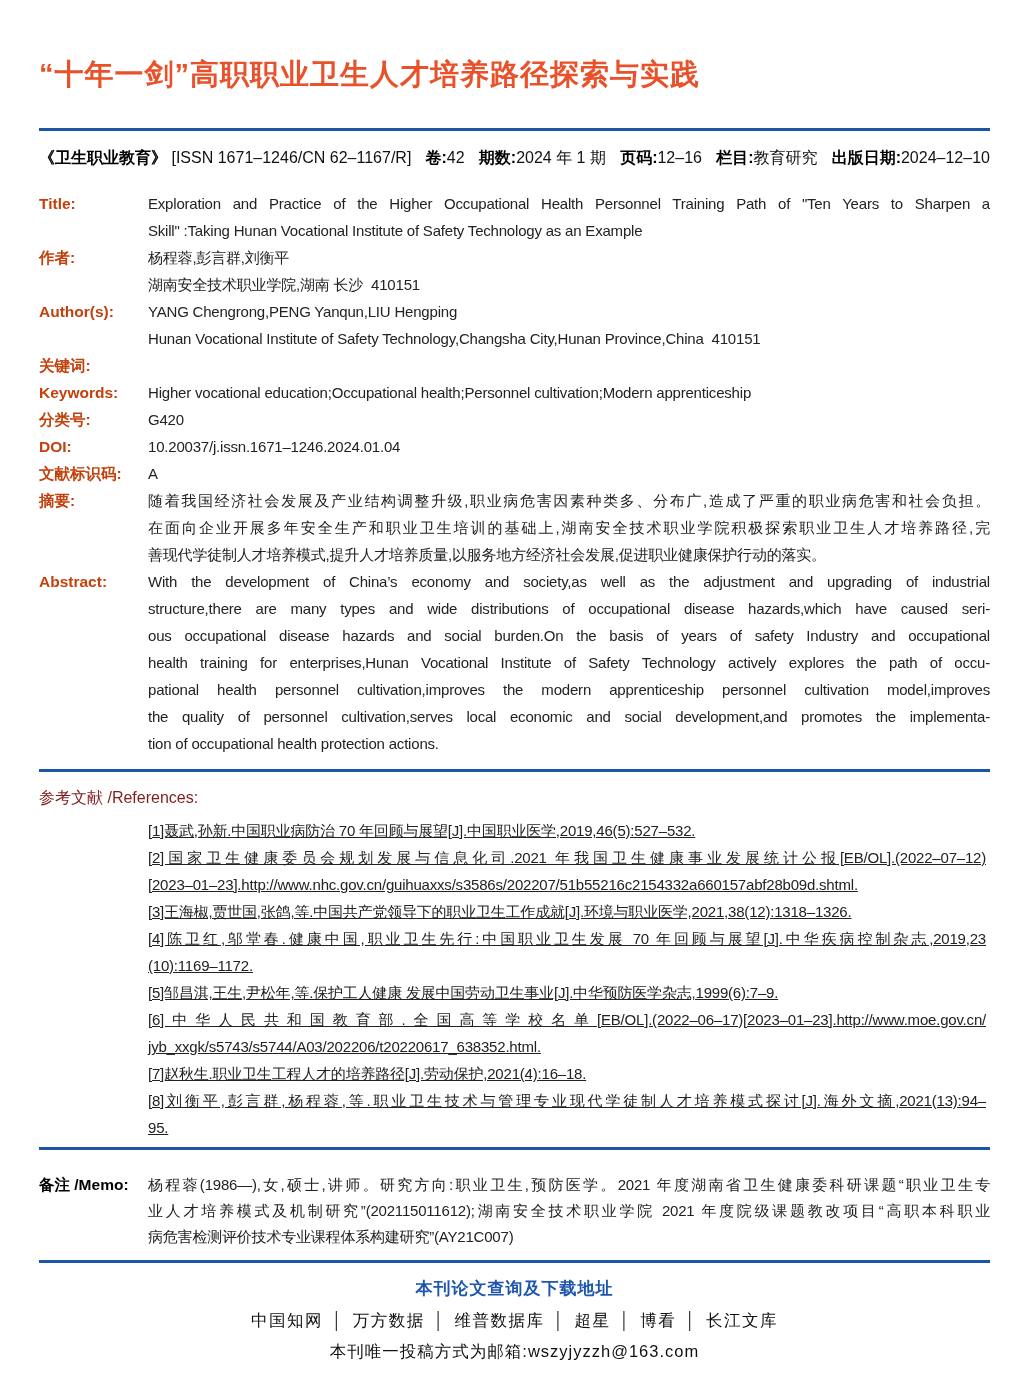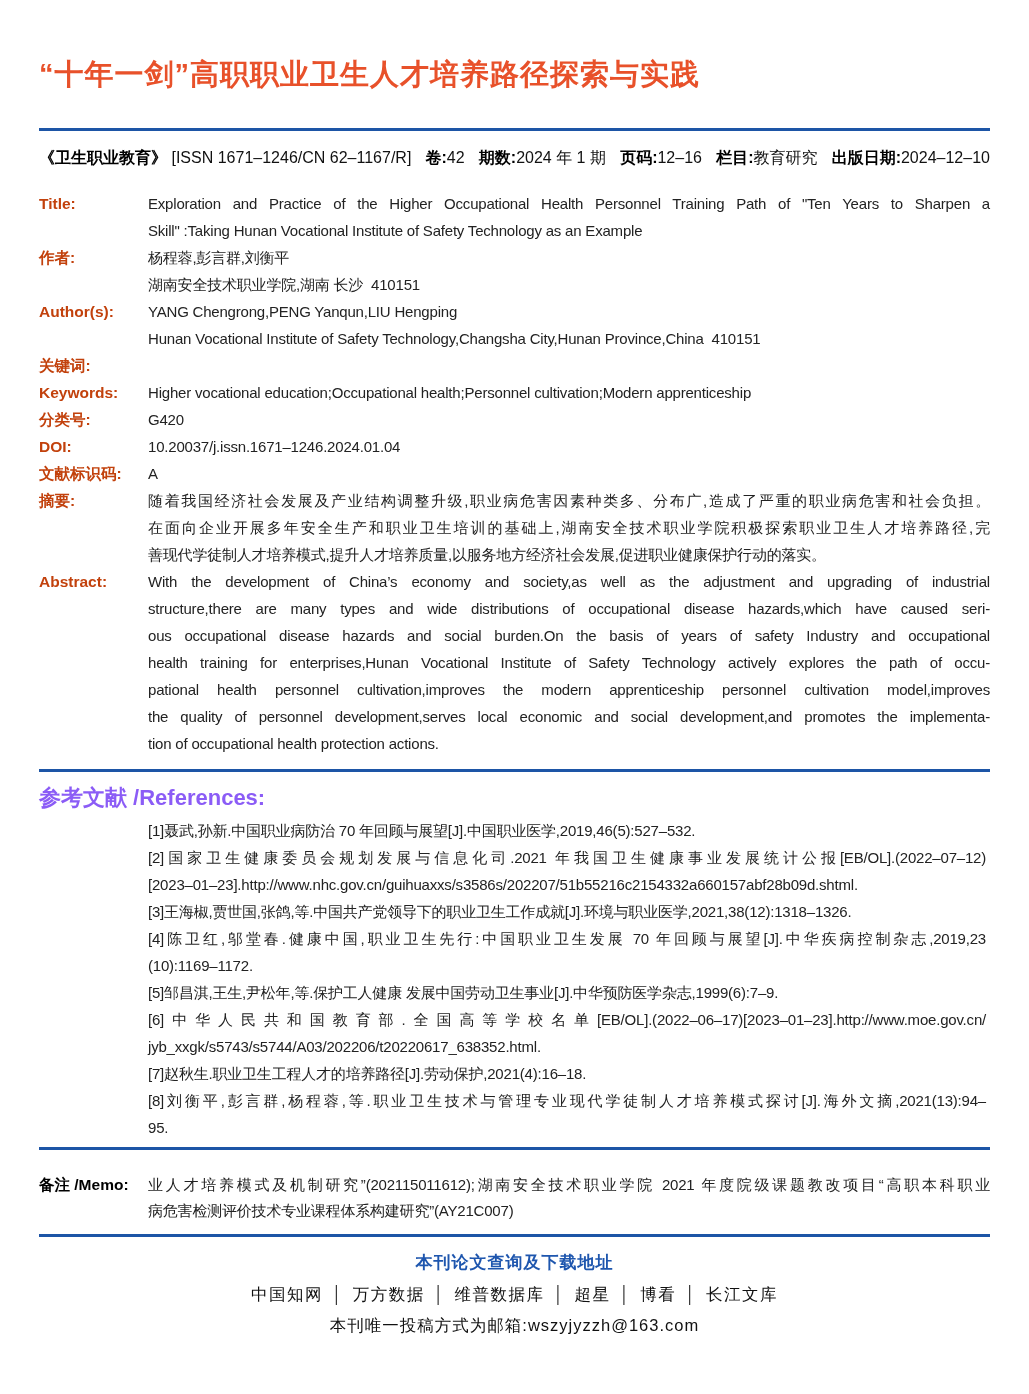--- a/index.html
+++ b/index.html
@@ -59,31 +59,32 @@
     font-size:15px;
     line-height:27px;
     letter-spacing:-0.2px;
     color:#222222;
   }
   .vline { white-space:pre-wrap; text-align:left; }
   .fill  { text-align:justify; text-align-last:justify; }
 
   .refs-heading {
     margin-top:13px;
-    font-size:22px;
-    font-weight:700;
+    font-size:16px;
+    font-weight:400;
     line-height:26px;
-    color:#8b5cf6;
+    color:#7f1d1d;
   }
   .refs-list {
     margin:6px 4px 0 109px;
     font-size:15px;
     line-height:27px;
     letter-spacing:-0.2px;
     color:#222222;
+    text-decoration:underline;
   }
 
   .memo-row { display:flex; margin-top:22px; }
   .memo-label {
     flex:0 0 109px;
     width:109px;
     font-weight:700;
     font-size:15.5px;
     line-height:26px;
     color:#000000;
@@ -203,21 +204,21 @@
         </div>
       </div>
       <div class="meta-row">
         <div class="meta-label">Abstract:</div>
         <div class="meta-value">
           <div class="vline fill">With the development of China’s economy and society,as well as the adjustment and upgrading of industrial</div>
           <div class="vline fill">structure,there are many types and wide distributions of occupational disease hazards,which have caused seri-</div>
           <div class="vline fill">ous occupational disease hazards and social burden.On the basis of years of safety Industry and occupational</div>
           <div class="vline fill">health training for enterprises,Hunan Vocational Institute of Safety Technology actively explores the path of occu-</div>
           <div class="vline fill">pational health personnel cultivation,improves the modern apprenticeship personnel cultivation model,improves</div>
-          <div class="vline fill">the quality of personnel development,serves local economic and social development,and promotes the implementa-</div>
+          <div class="vline fill">the quality of personnel cultivation,serves local economic and social development,and promotes the implementa-</div>
           <div class="vline">tion of occupational health protection actions.</div>
         </div>
       </div>
     </div>
 
   <div class="rule rule-2"></div>
 
   <div class="refs-heading">参考文献 /References:</div>
 
   <div class="refs-list">
@@ -249,20 +250,21 @@
         <div class="vline fill">[8]刘衡平,彭言群,杨程蓉,等.职业卫生技术与管理专业现代学徒制人才培养模式探讨[J].海外文摘,2021(13):94–</div>
         <div class="vline">95.</div>
       </div>
     </div>
 
   <div class="rule rule-3"></div>
 
   <div class="memo-row">
     <div class="memo-label">备注 /Memo:</div>
     <div class="memo-value">
+        <div class="vline fill">杨程蓉(1986—),女,硕士,讲师。研究方向:职业卫生,预防医学。2021 年度湖南省卫生健康委科研课题“职业卫生专</div>
         <div class="vline fill">业人才培养模式及机制研究”(202115011612);湖南安全技术职业学院 2021 年度院级课题教改项目“高职本科职业</div>
         <div class="vline">病危害检测评价技术专业课程体系构建研究”(AY21C007)</div>
       </div>
   </div>
 
   <div class="rule rule-4"></div>
 
   <div class="footer">
     <div class="footer-title">本刊论文查询及下载地址</div>
     <div class="footer-dbs"><span class="db">中国知网</span><span class="dbsep">│</span><span class="db">万方数据</span><span class="dbsep">│</span><span class="db">维普数据库</span><span class="dbsep">│</span><span class="db">超星</span><span class="dbsep">│</span><span class="db">博看</span><span class="dbsep">│</span><span class="db">长江文库</span></div>

